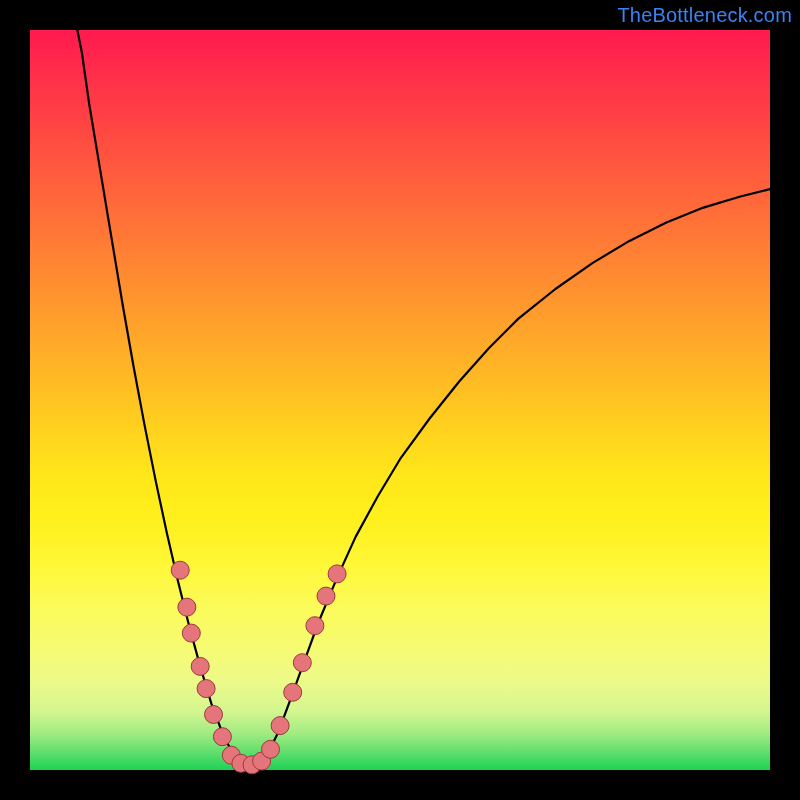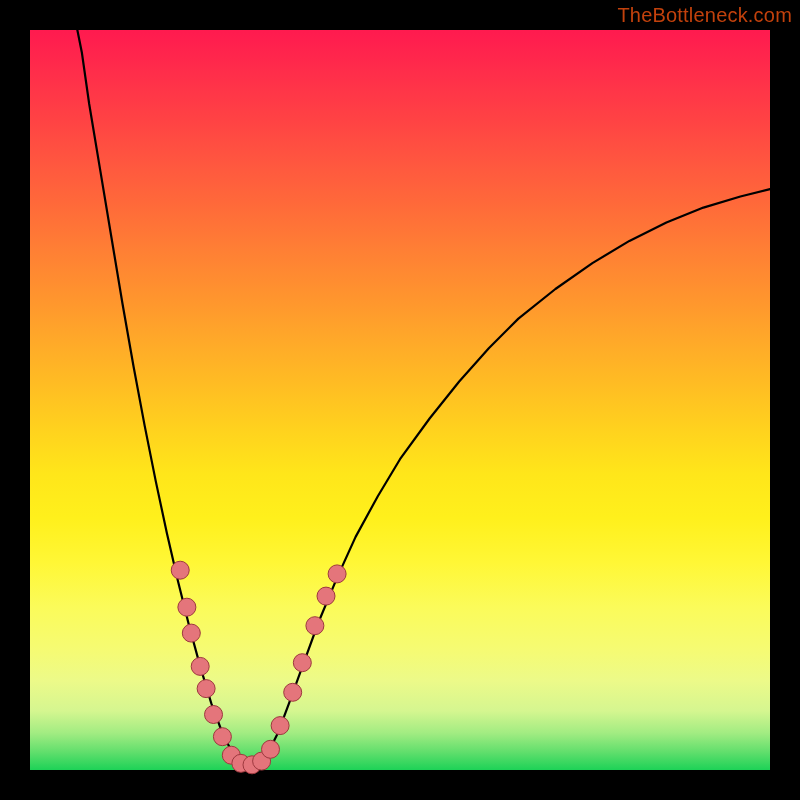--- a/index.html
+++ b/index.html
@@ -54,21 +54,21 @@
     left: 0;
     top: 0;
     width: 740px;
     height: 740px;
     overflow: visible;
   }
   .watermark {
     position: absolute;
     top: 4px;
     right: 8px;
-    color: #c2410c;
+    color: #3b82f6;
     font-size: 20px;
     letter-spacing: 0.2px;
     user-select: none;
   }
 </style>
 </head>
 <body>
 
 <div class="frame">
   <div class="plot">

